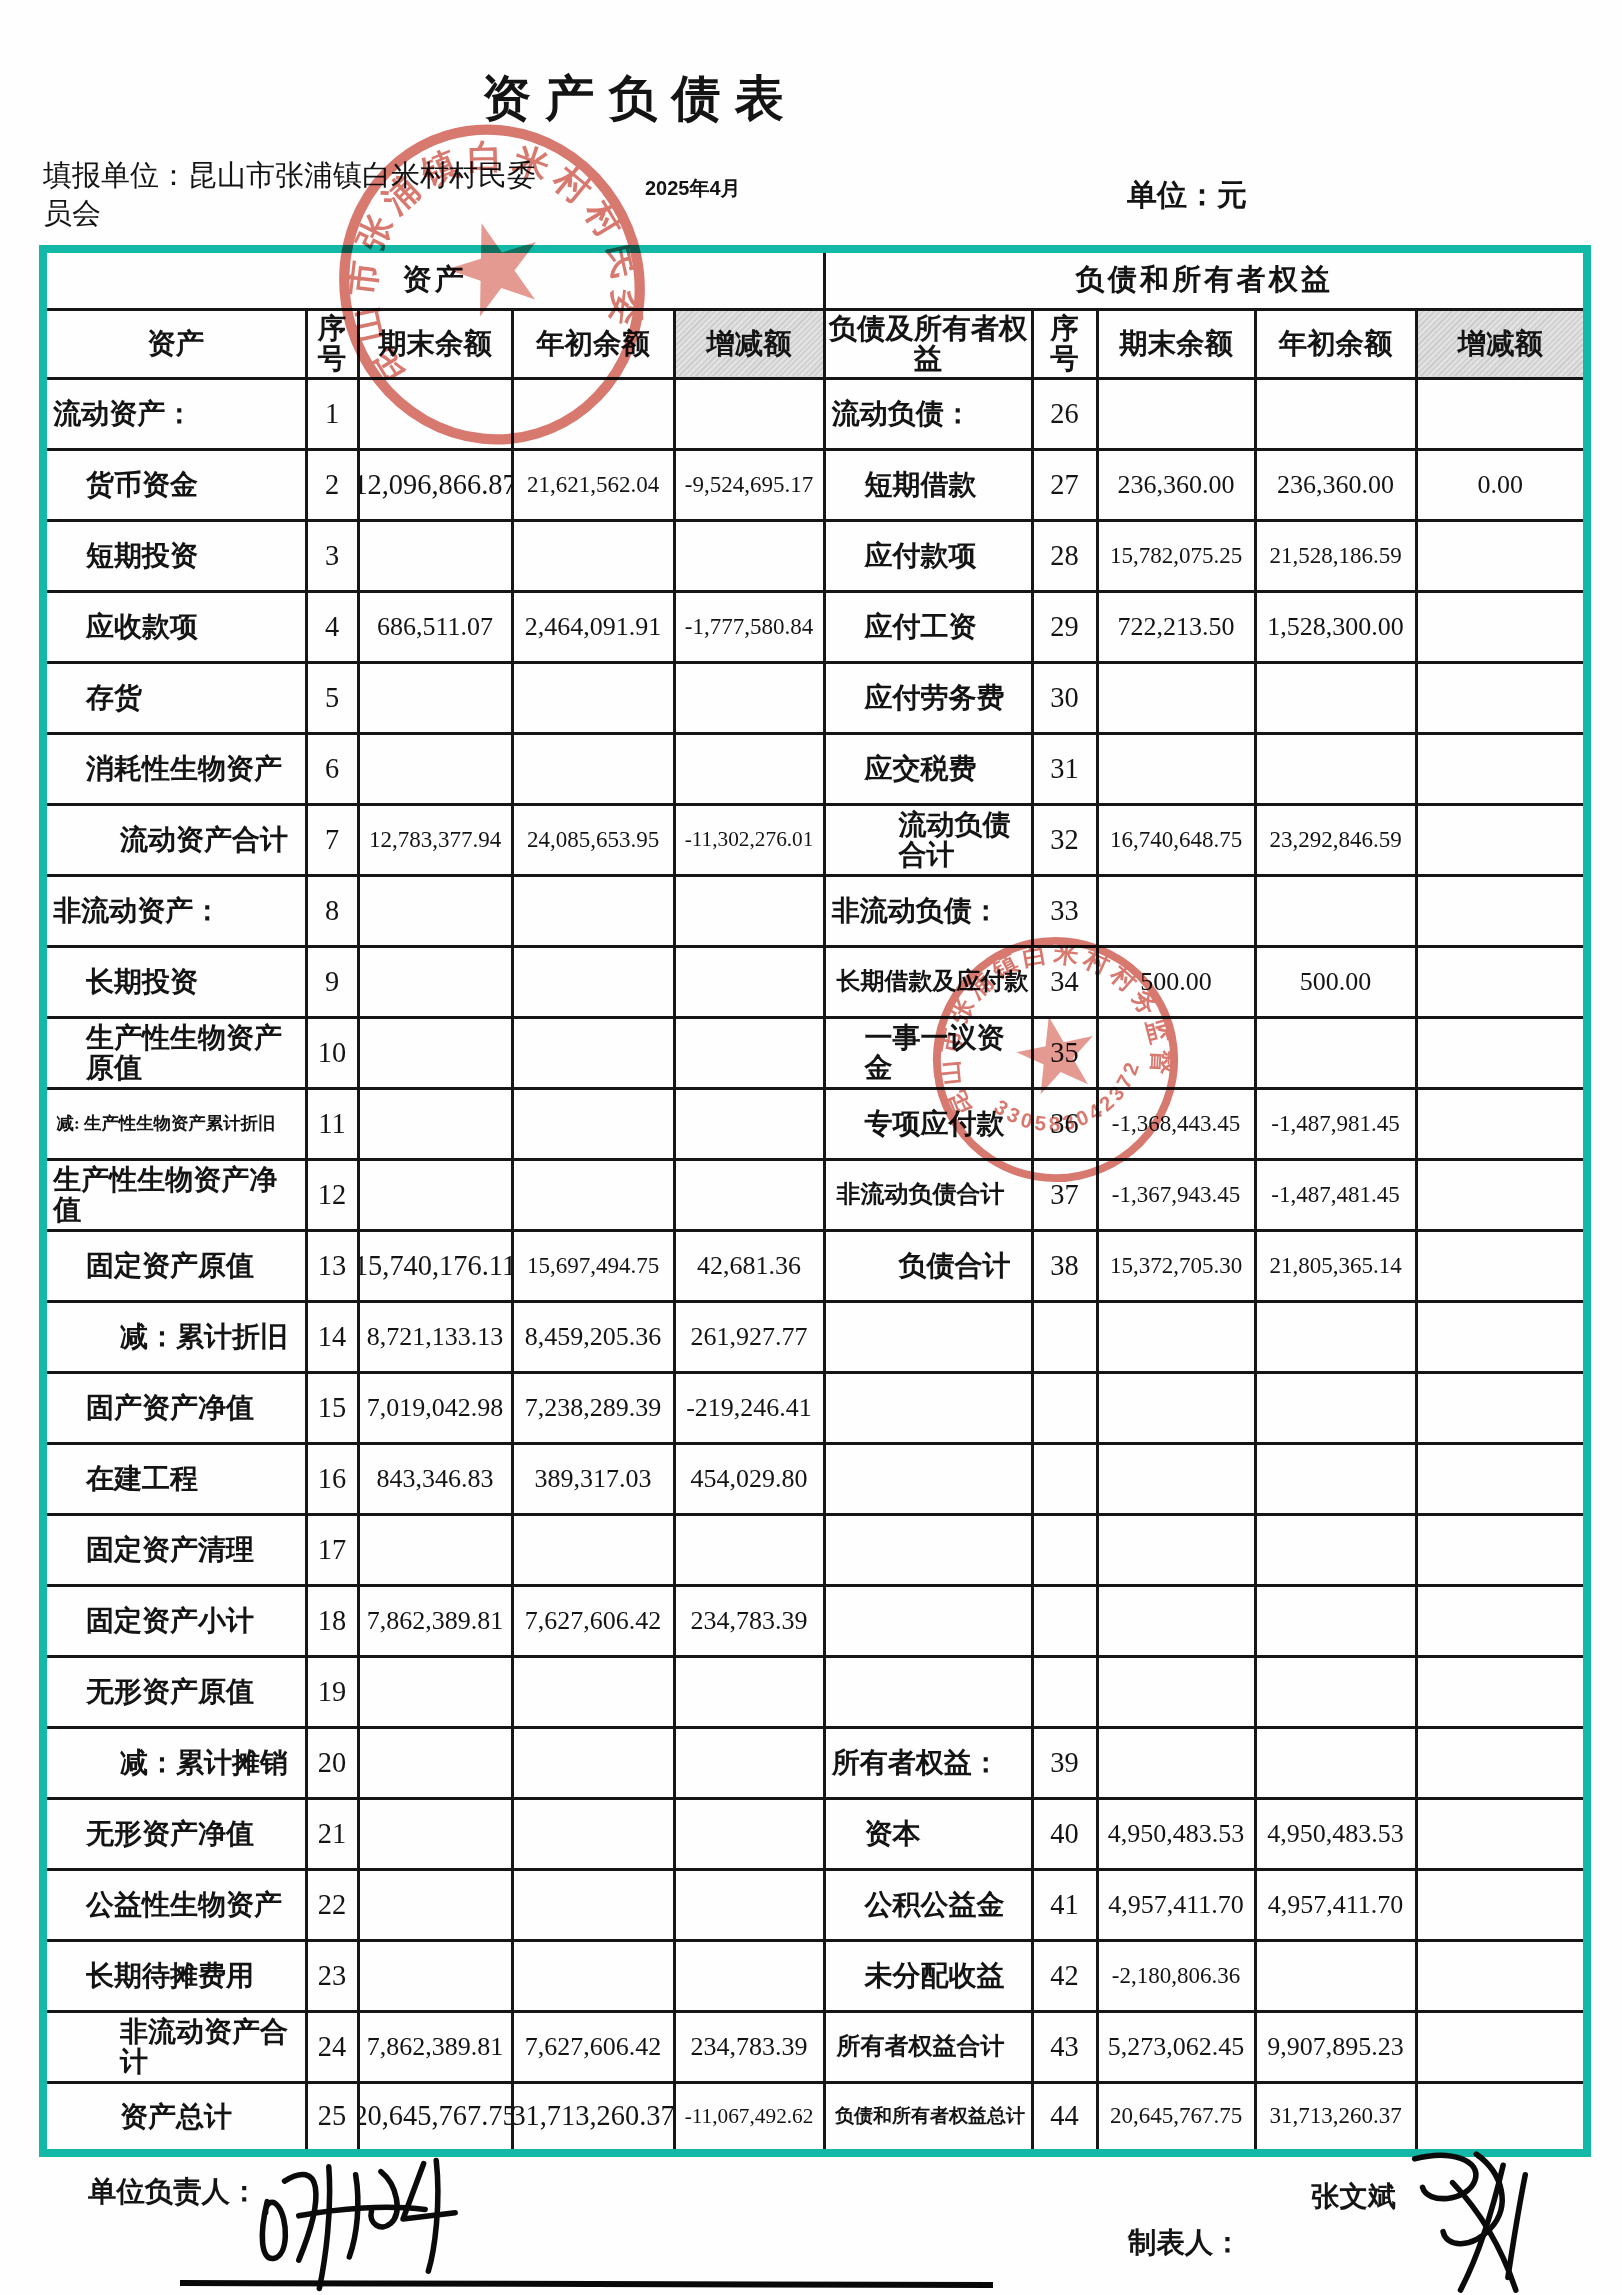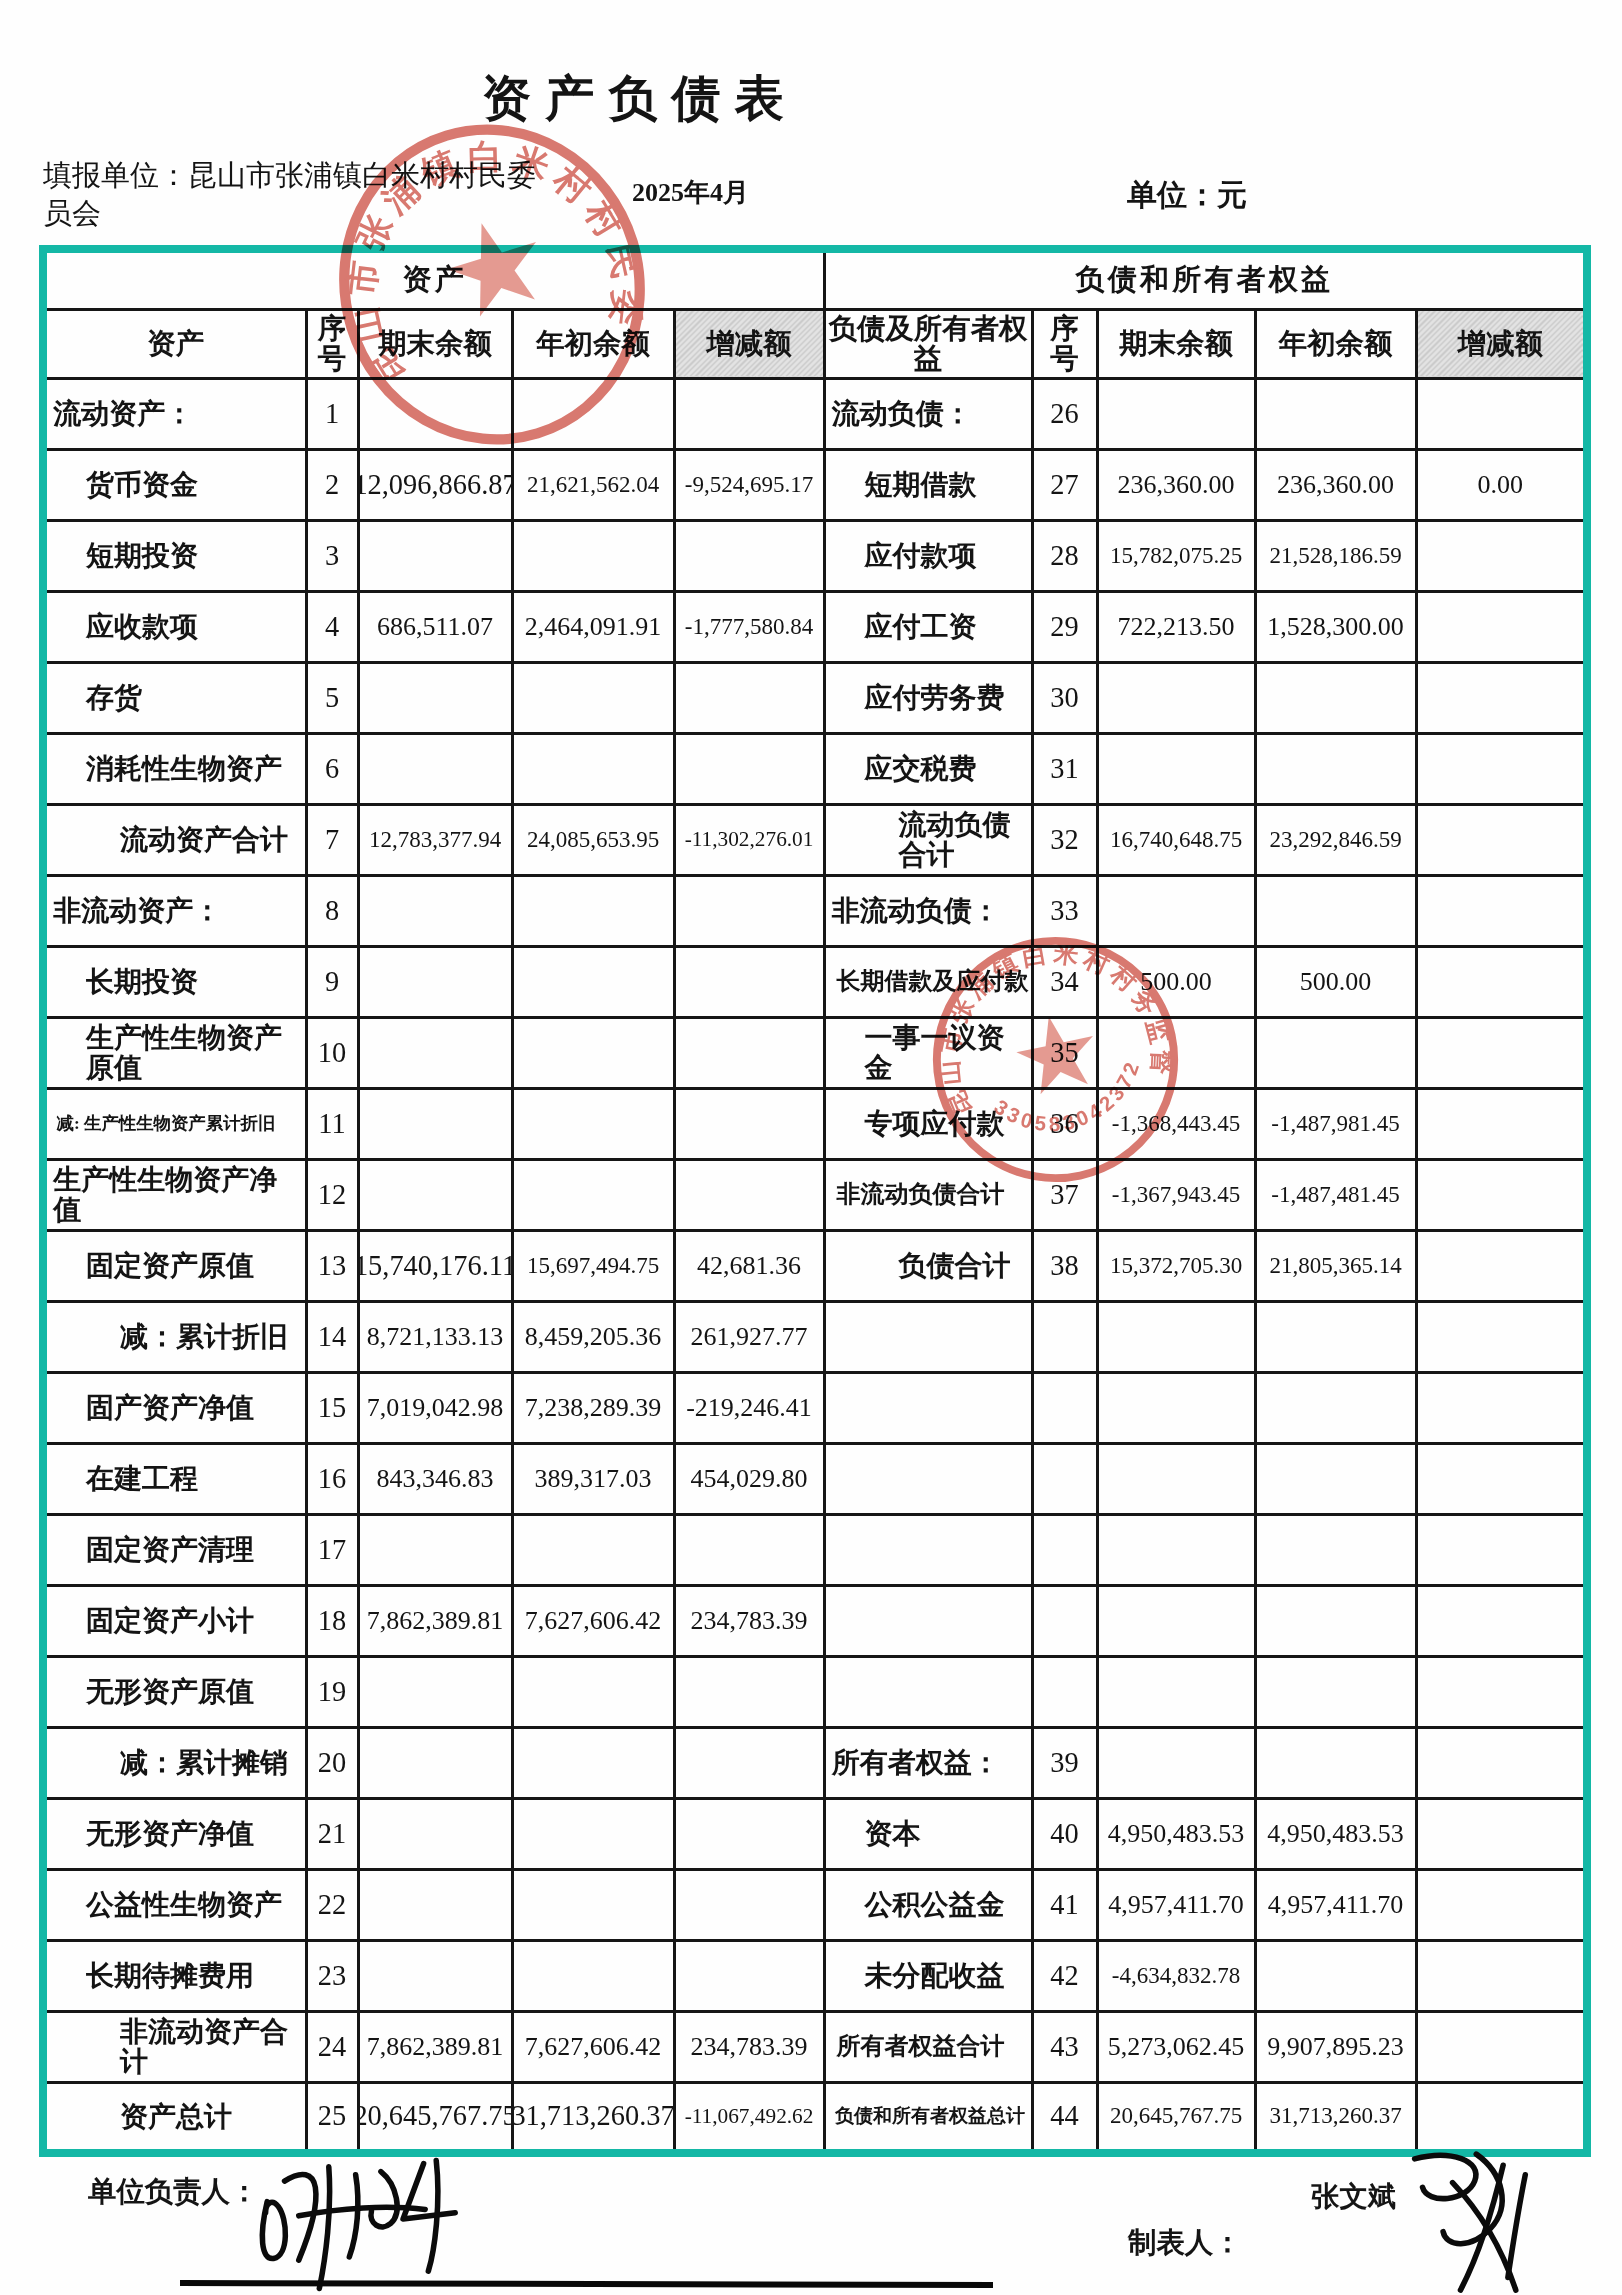--- a/index.html
+++ b/index.html
@@ -5,21 +5,21 @@
   html,body{margin:0;padding:0;}
   body{width:1623px;height:2295px;background:#ffffff;font-family:"Liberation Serif",serif;color:#141414;}
   .page{position:relative;width:1623px;height:2295px;background:#fefefe;overflow:hidden;padding-left:31px;}
 
   .title{position:absolute;left:482px;top:66px;font-size:49px;font-weight:700;letter-spacing:14.2px;white-space:nowrap;}
 
   .meta-unit{position:absolute;left:43px;top:156px;width:711px;font-family:"Liberation Sans",sans-serif;
              font-weight:400;font-size:29px;line-height:38px;}
   .meta-unit .nm{white-space:pre-line;}
   .meta-unit .lbl-inline{display:inline;}
-  .meta-period{position:absolute;left:632px;top:175px;font-family:Liberation Serif, serif;font-weight:700;font-size:26px;}
+  .meta-period{position:absolute;left:645px;top:175px;font-family:Liberation Sans, sans-serif;font-weight:700;font-size:20px;}
   .meta-currency{position:absolute;left:1127px;top:175px;font-family:"Liberation Sans",sans-serif;font-weight:700;font-size:30px;}
 
   table.bs{position:absolute;left:39px;top:245px;border-collapse:collapse;table-layout:fixed;width:1546px;
            border:8px solid #14b8a6;}
   table.bs th,table.bs td{border:3.2px solid #161616;padding:0;vertical-align:middle;overflow:hidden;}
   tr.grp-row{height:60px;}
   tr.grp-row th{font-size:29px;font-weight:600;text-align:center;letter-spacing:3.2px;}
   tr.hdr-row{height:69px;}
   tr.hdr-row th{font-size:28.4px;font-weight:600;text-align:center;white-space:pre-line;line-height:1.05;}
   tbody tr{height:71px;}
@@ -908,21 +908,21 @@
           </td>
           <td class="num">
             <div class="wrap">
               <span class="in"></span>
             </div>
           </td>
           <td class="lbl ind1">未分配收益</td>
           <td class="no">42</td>
           <td class="num n13">
             <div class="wrap">
-              <span class="in">-4,634,832.78</span>
+              <span class="in">-2,180,806.36</span>
             </div>
           </td>
           <td class="num">
             <div class="wrap">
               <span class="in"></span>
             </div>
           </td>
           <td class="num">
             <div class="wrap">
               <span class="in"></span>

